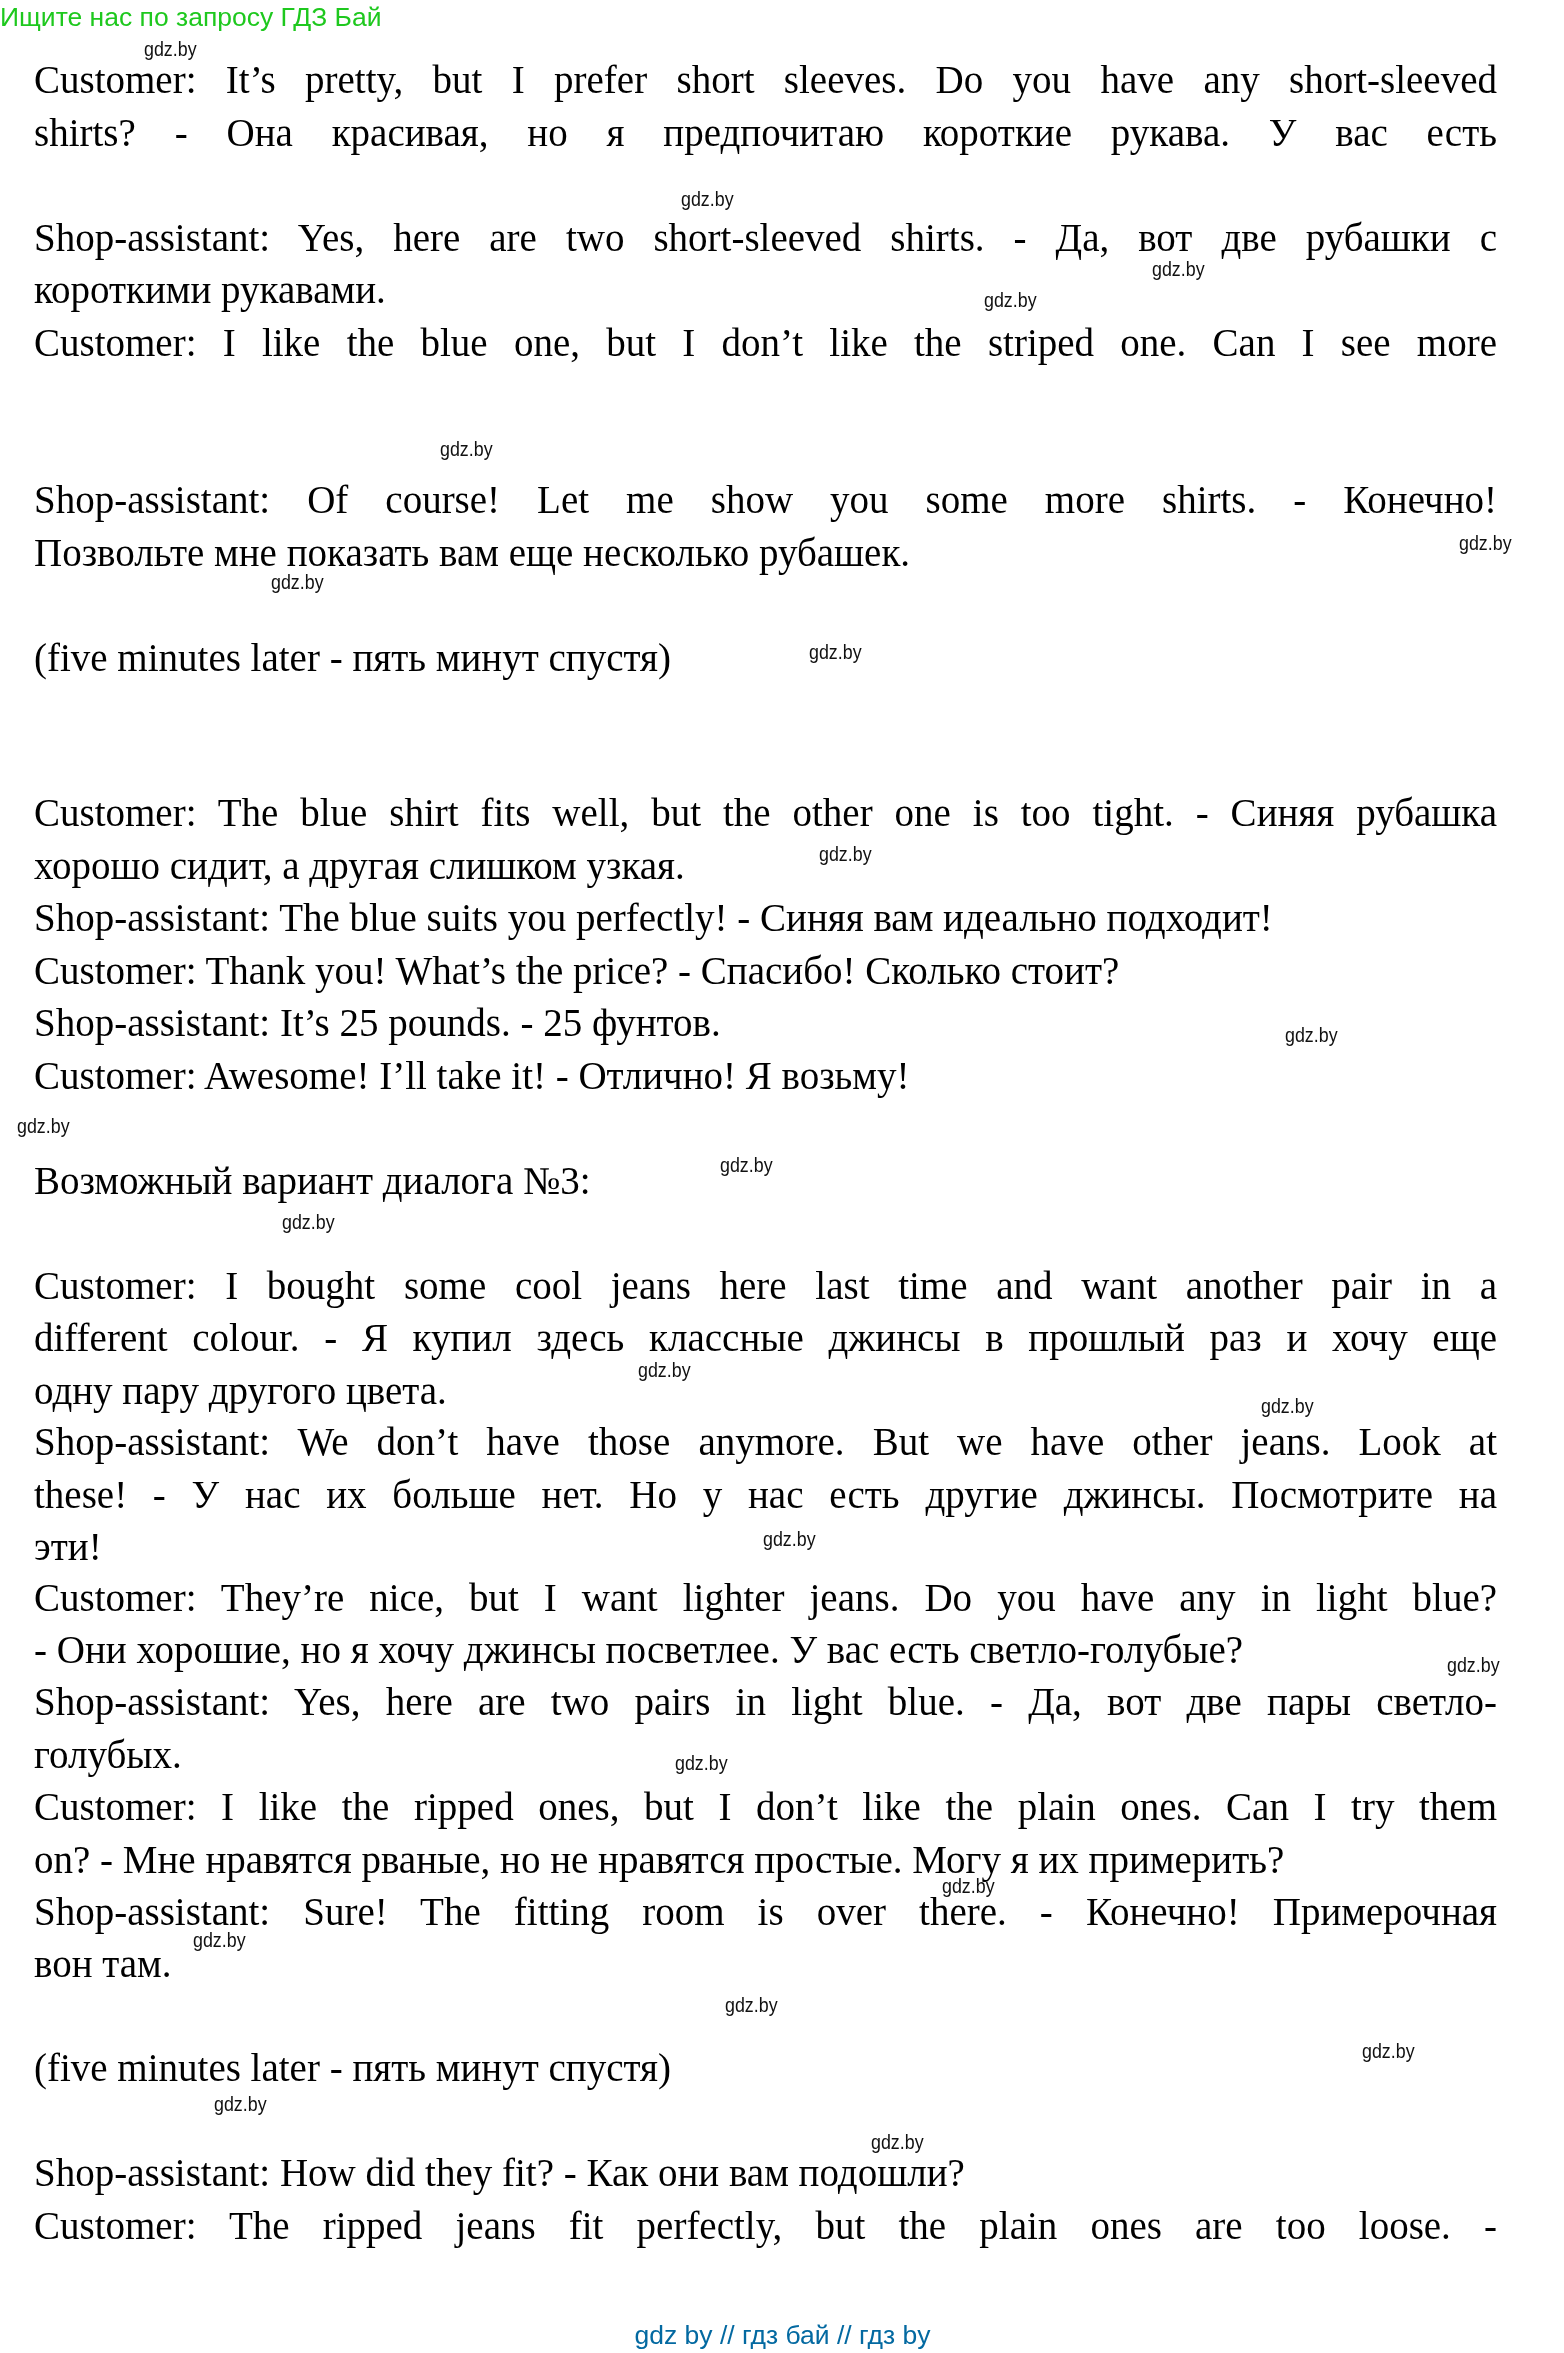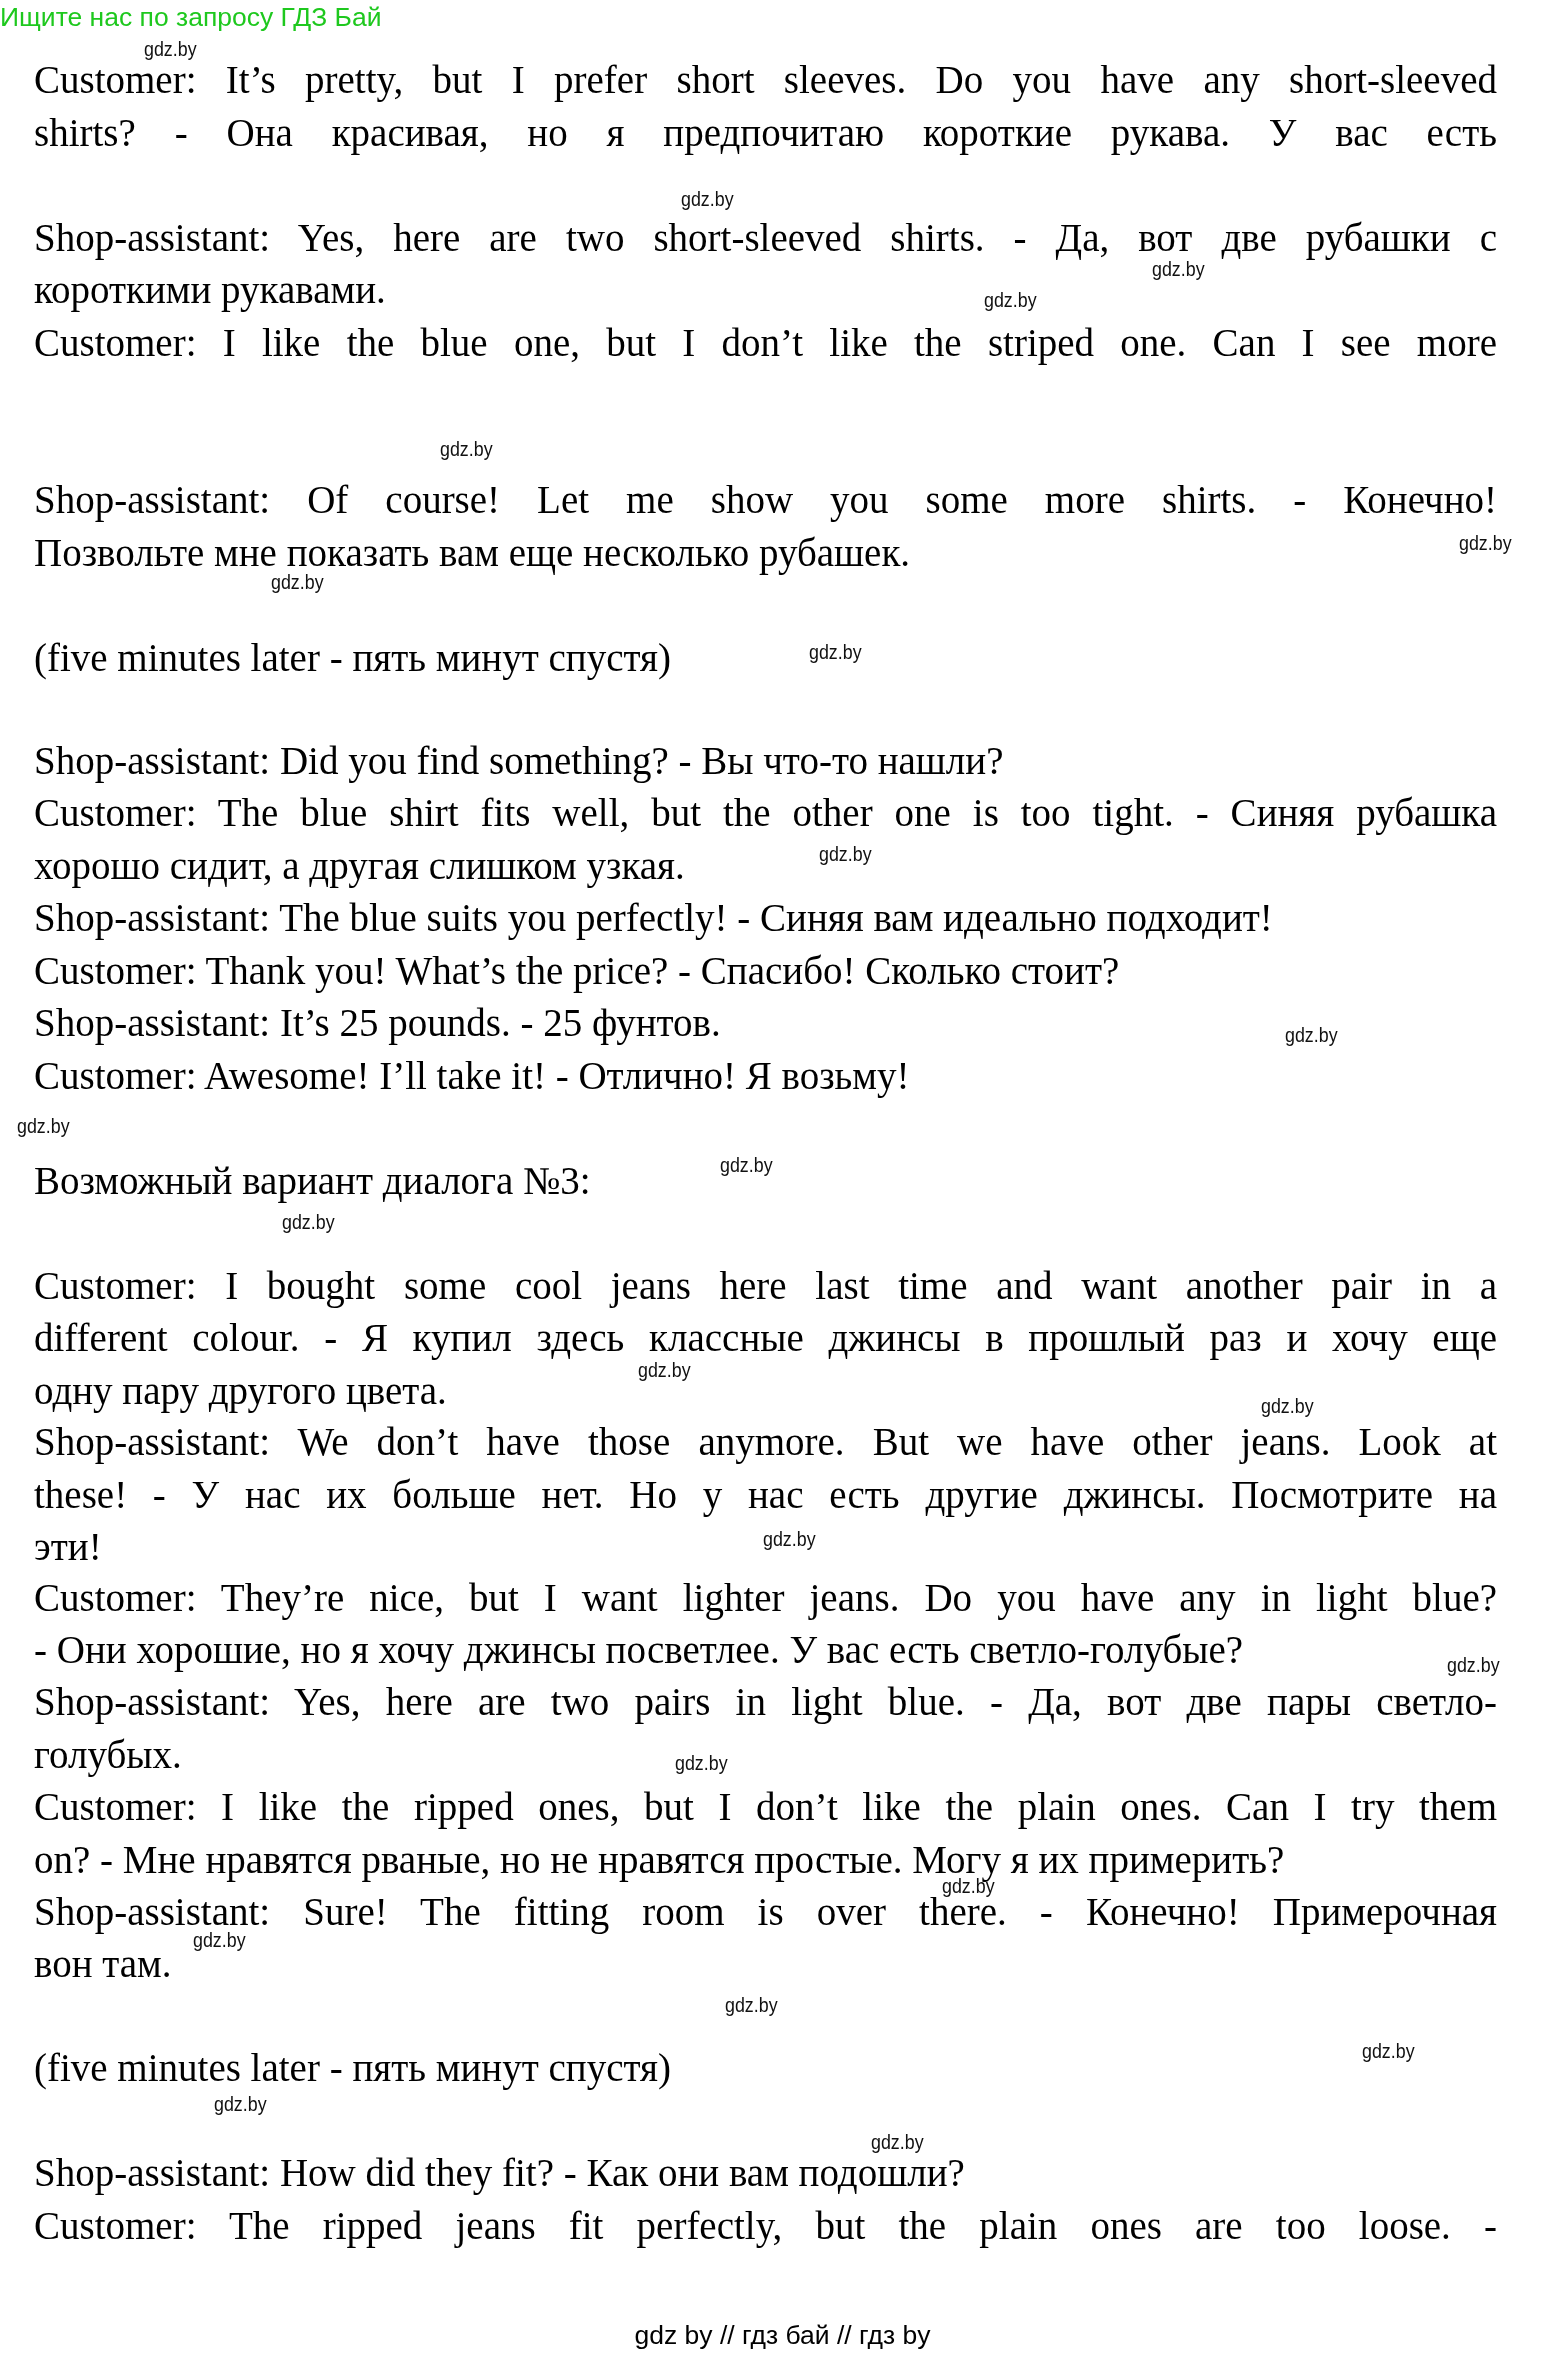--- a/index.html
+++ b/index.html
@@ -33,21 +33,20 @@
   <div class="header" style="color:#1ec81e">Ищите нас по запросу ГДЗ Бай</div>
 
   <div class="line just" style="top:56px">Customer: It’s pretty, but I prefer short sleeves. Do you have any short-sleeved</div>
   <div class="line just" style="top:109px">shirts?  - Она красивая, но я предпочитаю короткие рукава. У вас есть</div>
   <div class="line just" style="top:214px">Shop-assistant: Yes, here are two short-sleeved shirts. - Да, вот две рубашки с</div>
   <div class="line just" style="top:319px">Customer: I like the blue one, but I don’t like the striped one. Can I see more</div>
   <div class="line" style="top:266px">короткими рукавами.</div>
   <div class="line just" style="top:476px">Shop-assistant: Of course! Let me show you some more shirts. - Конечно!</div>
   <div class="line" style="top:529px">Позвольте мне показать вам еще несколько рубашек.</div>
   <div class="line" style="top:634px">(five minutes later - пять минут спустя)</div>
-  <div class="line" style="top:737px">Shop-assistant: Did you find something? - Вы что-то нашли?</div>
   <div class="line just" style="top:789px">Customer: The blue shirt fits well, but the other one is too tight. - Синяя рубашка</div>
   <div class="line" style="top:842px">хорошо сидит, а другая слишком узкая.</div>
   <div class="line" style="top:894px">Shop-assistant: The blue suits you perfectly! - Синяя вам идеально подходит!</div>
   <div class="line" style="top:947px">Customer: Thank you! What’s the price? - Спасибо! Сколько стоит?</div>
   <div class="line" style="top:999px">Shop-assistant: It’s 25 pounds. - 25 фунтов.</div>
   <div class="line" style="top:1052px">Customer: Awesome! I’ll take it! - Отлично! Я возьму!</div>
   <div class="line" style="top:1157px">Возможный вариант диалога №3:</div>
   <div class="line just" style="top:1314px">different colour. - Я купил здесь классные джинсы в прошлый раз и хочу еще</div>
   <div class="line just" style="top:1262px">Customer: I bought some cool jeans here last time and want another pair in a</div>
   <div class="line" style="top:1367px">одну пару другого цвета.</div>
@@ -84,15 +83,15 @@
   <div class="wm" style="left:763px;top:1527px">gdz.by</div>
   <div class="wm" style="left:1447px;top:1653px">gdz.by</div>
   <div class="wm" style="left:675px;top:1751px">gdz.by</div>
   <div class="wm" style="left:942px;top:1874px">gdz.by</div>
   <div class="wm" style="left:193px;top:1928px">gdz.by</div>
   <div class="wm" style="left:725px;top:1993px">gdz.by</div>
   <div class="wm" style="left:1362px;top:2039px">gdz.by</div>
   <div class="wm" style="left:214px;top:2092px">gdz.by</div>
   <div class="wm" style="left:871px;top:2130px">gdz.by</div>
 
-  <div class="footer" style="color:#000000">gdz by  //  гдз бай  //  гдз by</div>
+  <div class="footer" style="color:#0369a1">gdz by  //  гдз бай  //  гдз by</div>
 </div>
 
 
 </body></html>

